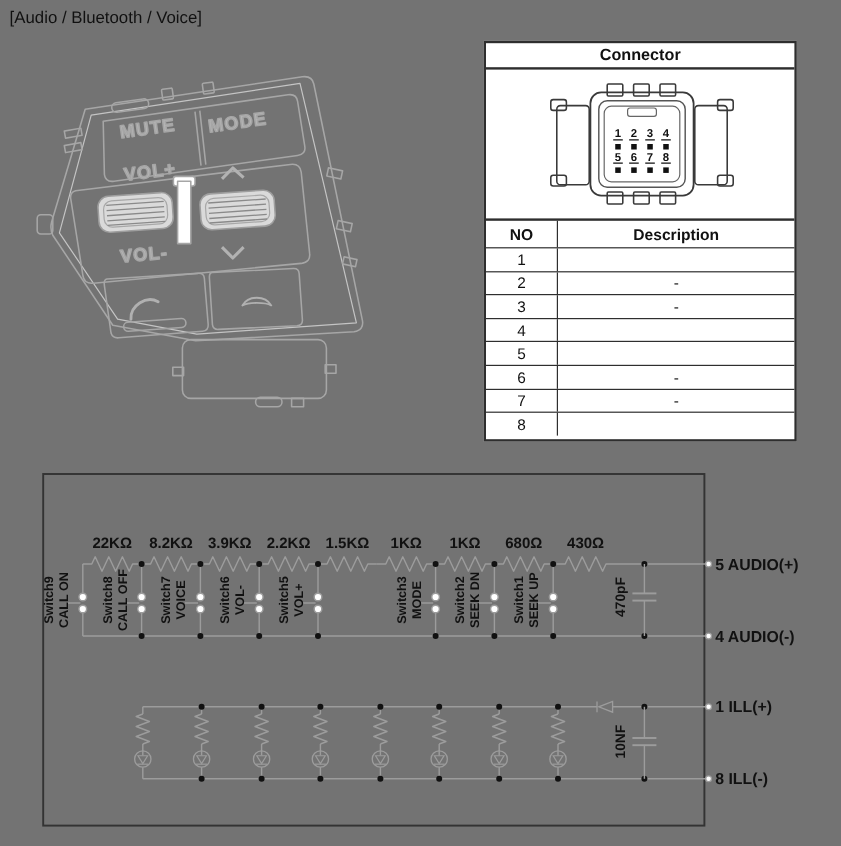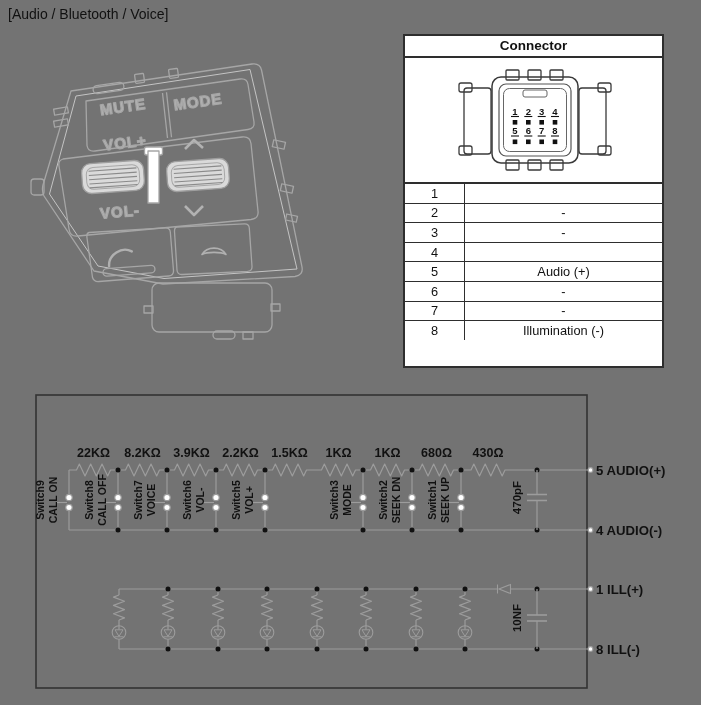--- a/index.html
+++ b/index.html
@@ -133,50 +133,52 @@
             <rect x="121" y="81.5" width="4.6" height="4.6" fill="#111"></rect>
             <text x="136.7" y="76" text-anchor="middle" class="pinnum">7</text>
             <line x1="132.7" y1="78" x2="140.7" y2="78" stroke="#111" stroke-width="1.1"></line>
             <rect x="134.39999999999998" y="81.5" width="4.6" height="4.6" fill="#111"></rect>
             <text x="150" y="76" text-anchor="middle" class="pinnum">8</text>
             <line x1="146" y1="78" x2="154" y2="78" stroke="#111" stroke-width="1.1"></line>
             <rect x="147.7" y="81.5" width="4.6" height="4.6" fill="#111"></rect>
           </g>
       </svg>
     </div>
+    <div class="conn-head">
+      <div class="col-no">NO</div>
+      <div class="col-desc">Description</div>
+    </div>
     <div id="pin-table-rows">
         <div class="trow">
           <div class="col-no">1</div>
         </div>
         <div class="trow">
           <div class="col-no">2</div>
           <div class="col-desc">-</div>
         </div>
         <div class="trow">
           <div class="col-no">3</div>
           <div class="col-desc">-</div>
         </div>
         <div class="trow">
           <div class="col-no">4</div>
         </div>
         <div class="trow">
           <div class="col-no">5</div>
-          <div class="col-desc">Audio (+)</div>
         </div>
         <div class="trow">
           <div class="col-no">6</div>
           <div class="col-desc">-</div>
         </div>
         <div class="trow">
           <div class="col-no">7</div>
           <div class="col-desc">-</div>
         </div>
         <div class="trow last">
           <div class="col-no">8</div>
-          <div class="col-desc">Illumination (-)</div>
         </div>
       </div>
   </div>
 
   <svg id="schematic-svg" width="701" height="312" viewBox="0 0 701 312">
       <rect x="36" y="2" width="551" height="293" fill="none" stroke="#333" stroke-width="1.6"></rect>
       <polyline points="69,77 76.5,77 79.33333333333333,71 85,83 90.66666666666667,71 96.33333333333333,83 102,71 107.66666666666667,83 110.5,77 118,77" fill="none" stroke="#9c9c9c" stroke-width="1.2" stroke-linejoin="round"></polyline>
       <text x="93.5" y="64" text-anchor="middle" class="rlab">22KΩ</text>
       <polyline points="118,77 125.5,77 128.33333333333334,71 134,83 139.66666666666666,71 145.33333333333334,83 151,71 156.66666666666666,83 159.5,77 167,77" fill="none" stroke="#9c9c9c" stroke-width="1.2" stroke-linejoin="round"></polyline>
       <text x="142.5" y="64" text-anchor="middle" class="rlab">8.2KΩ</text>

